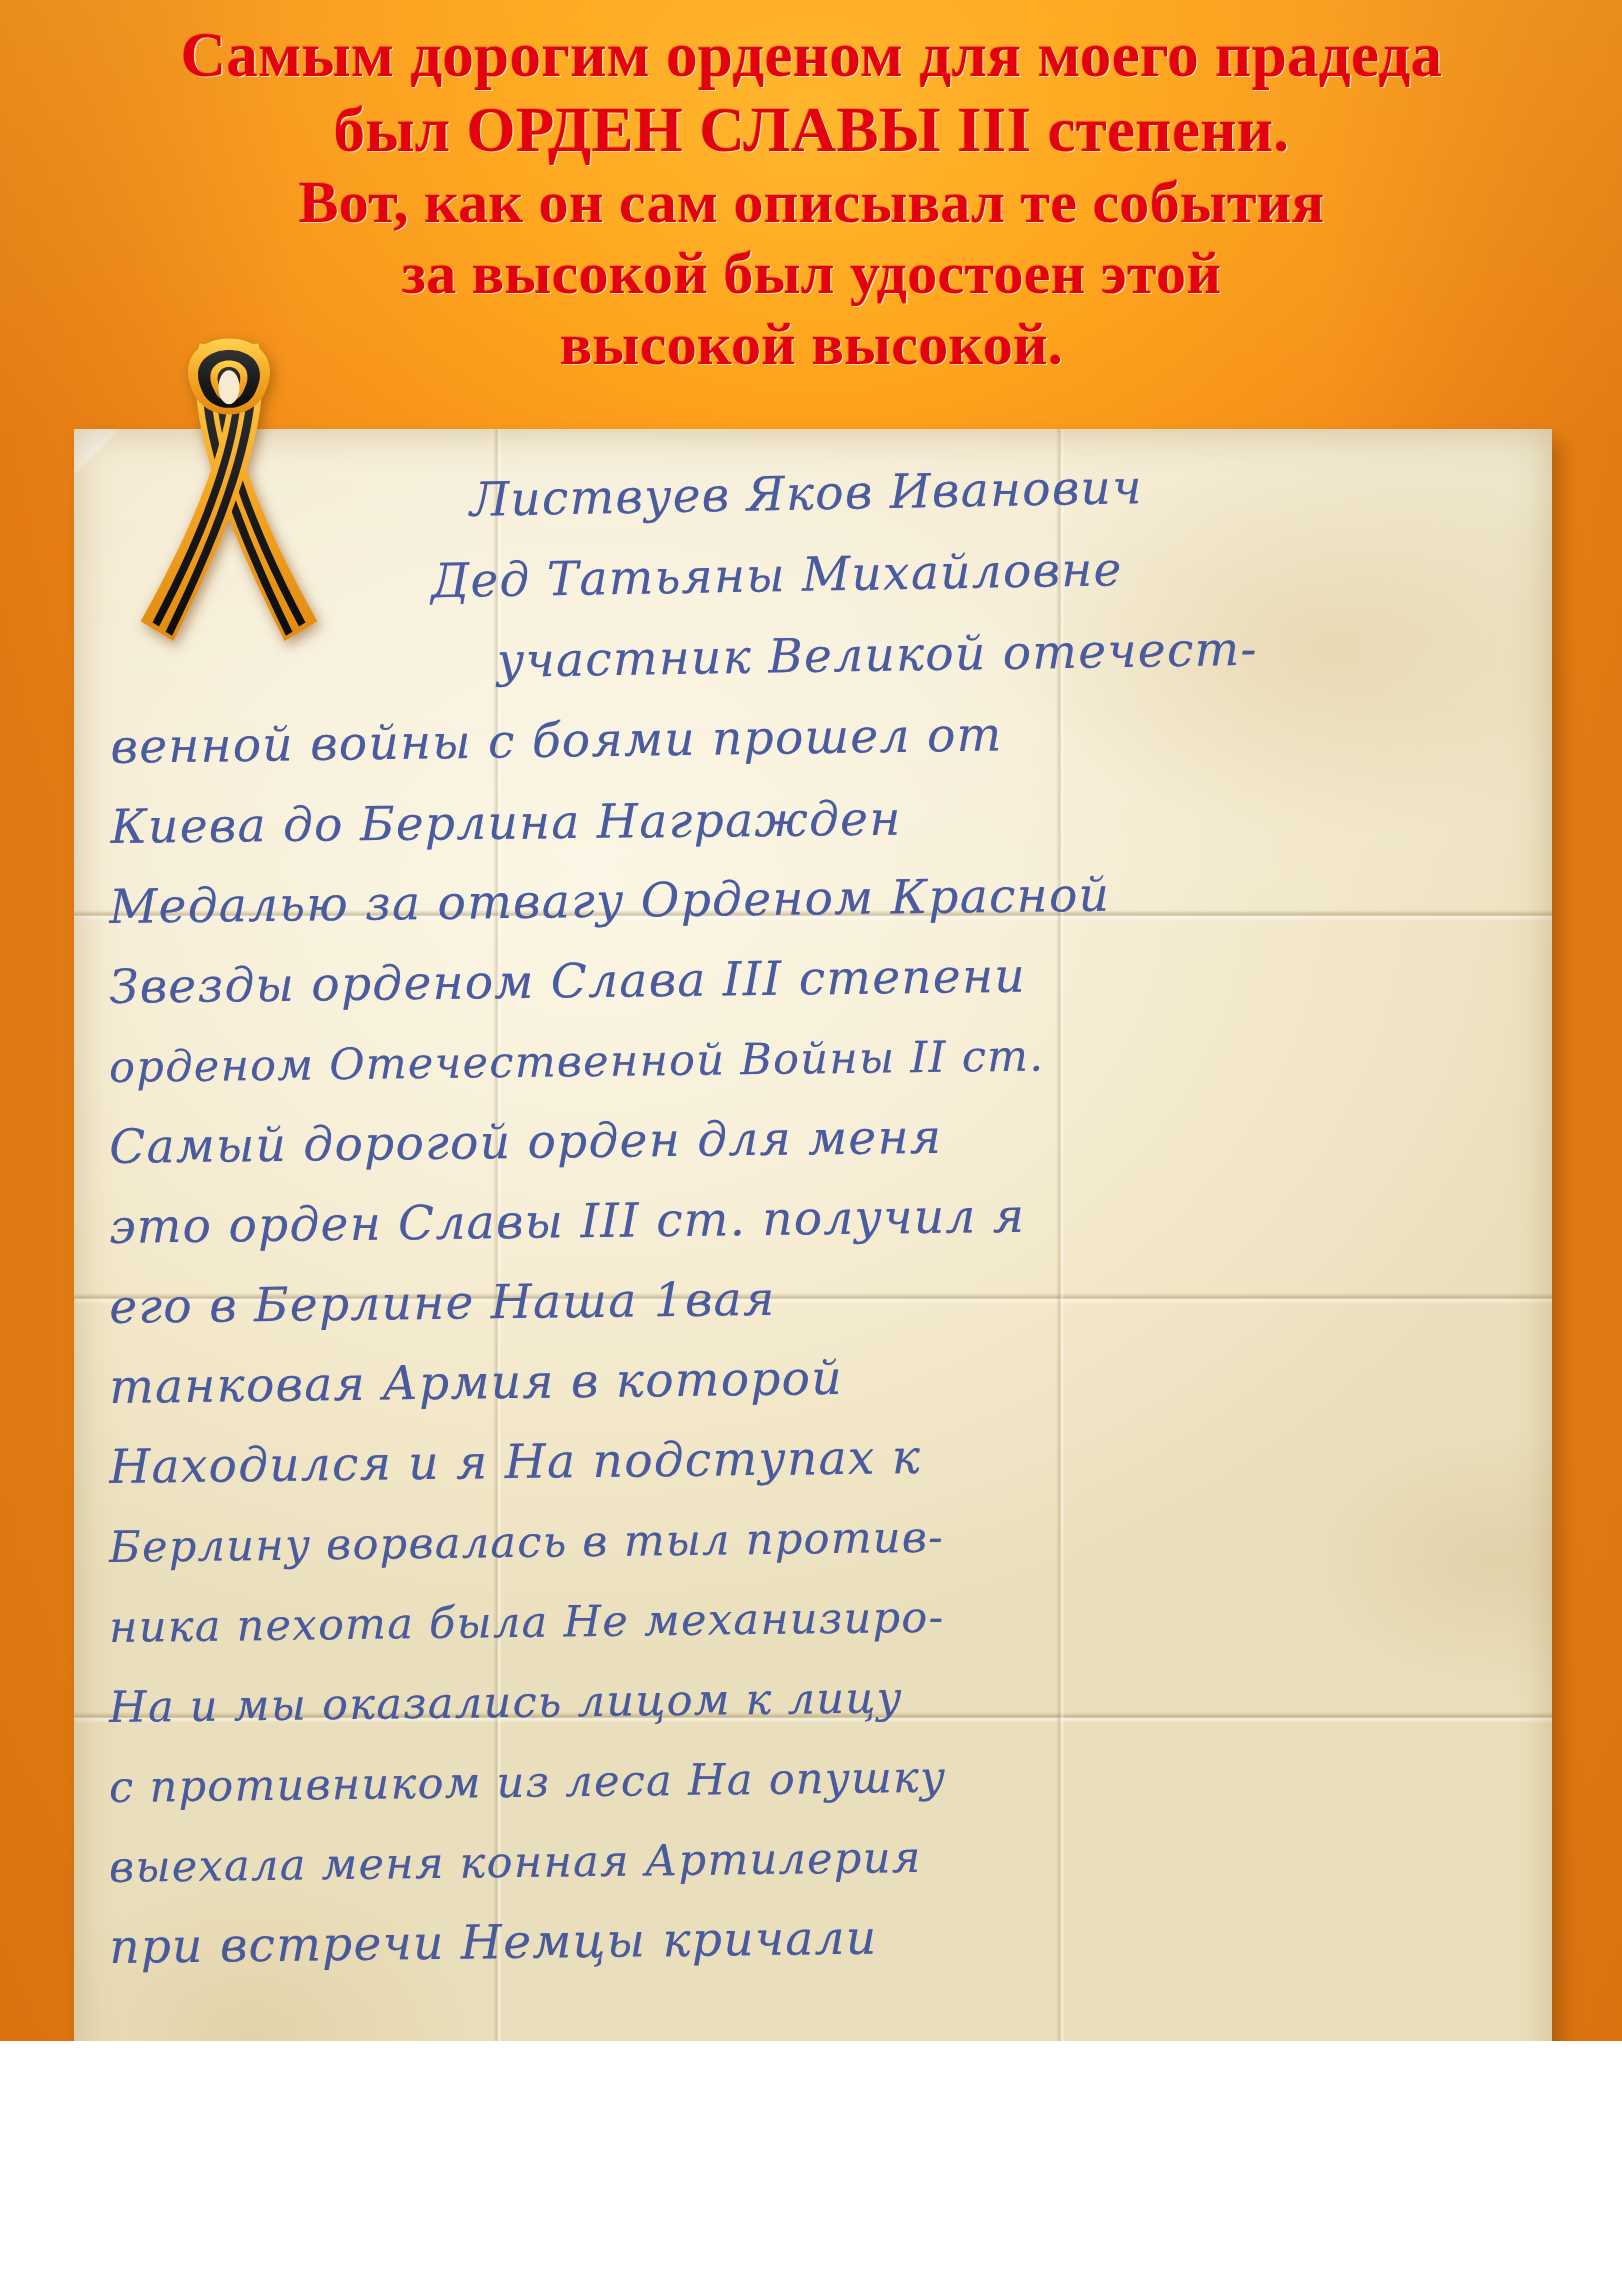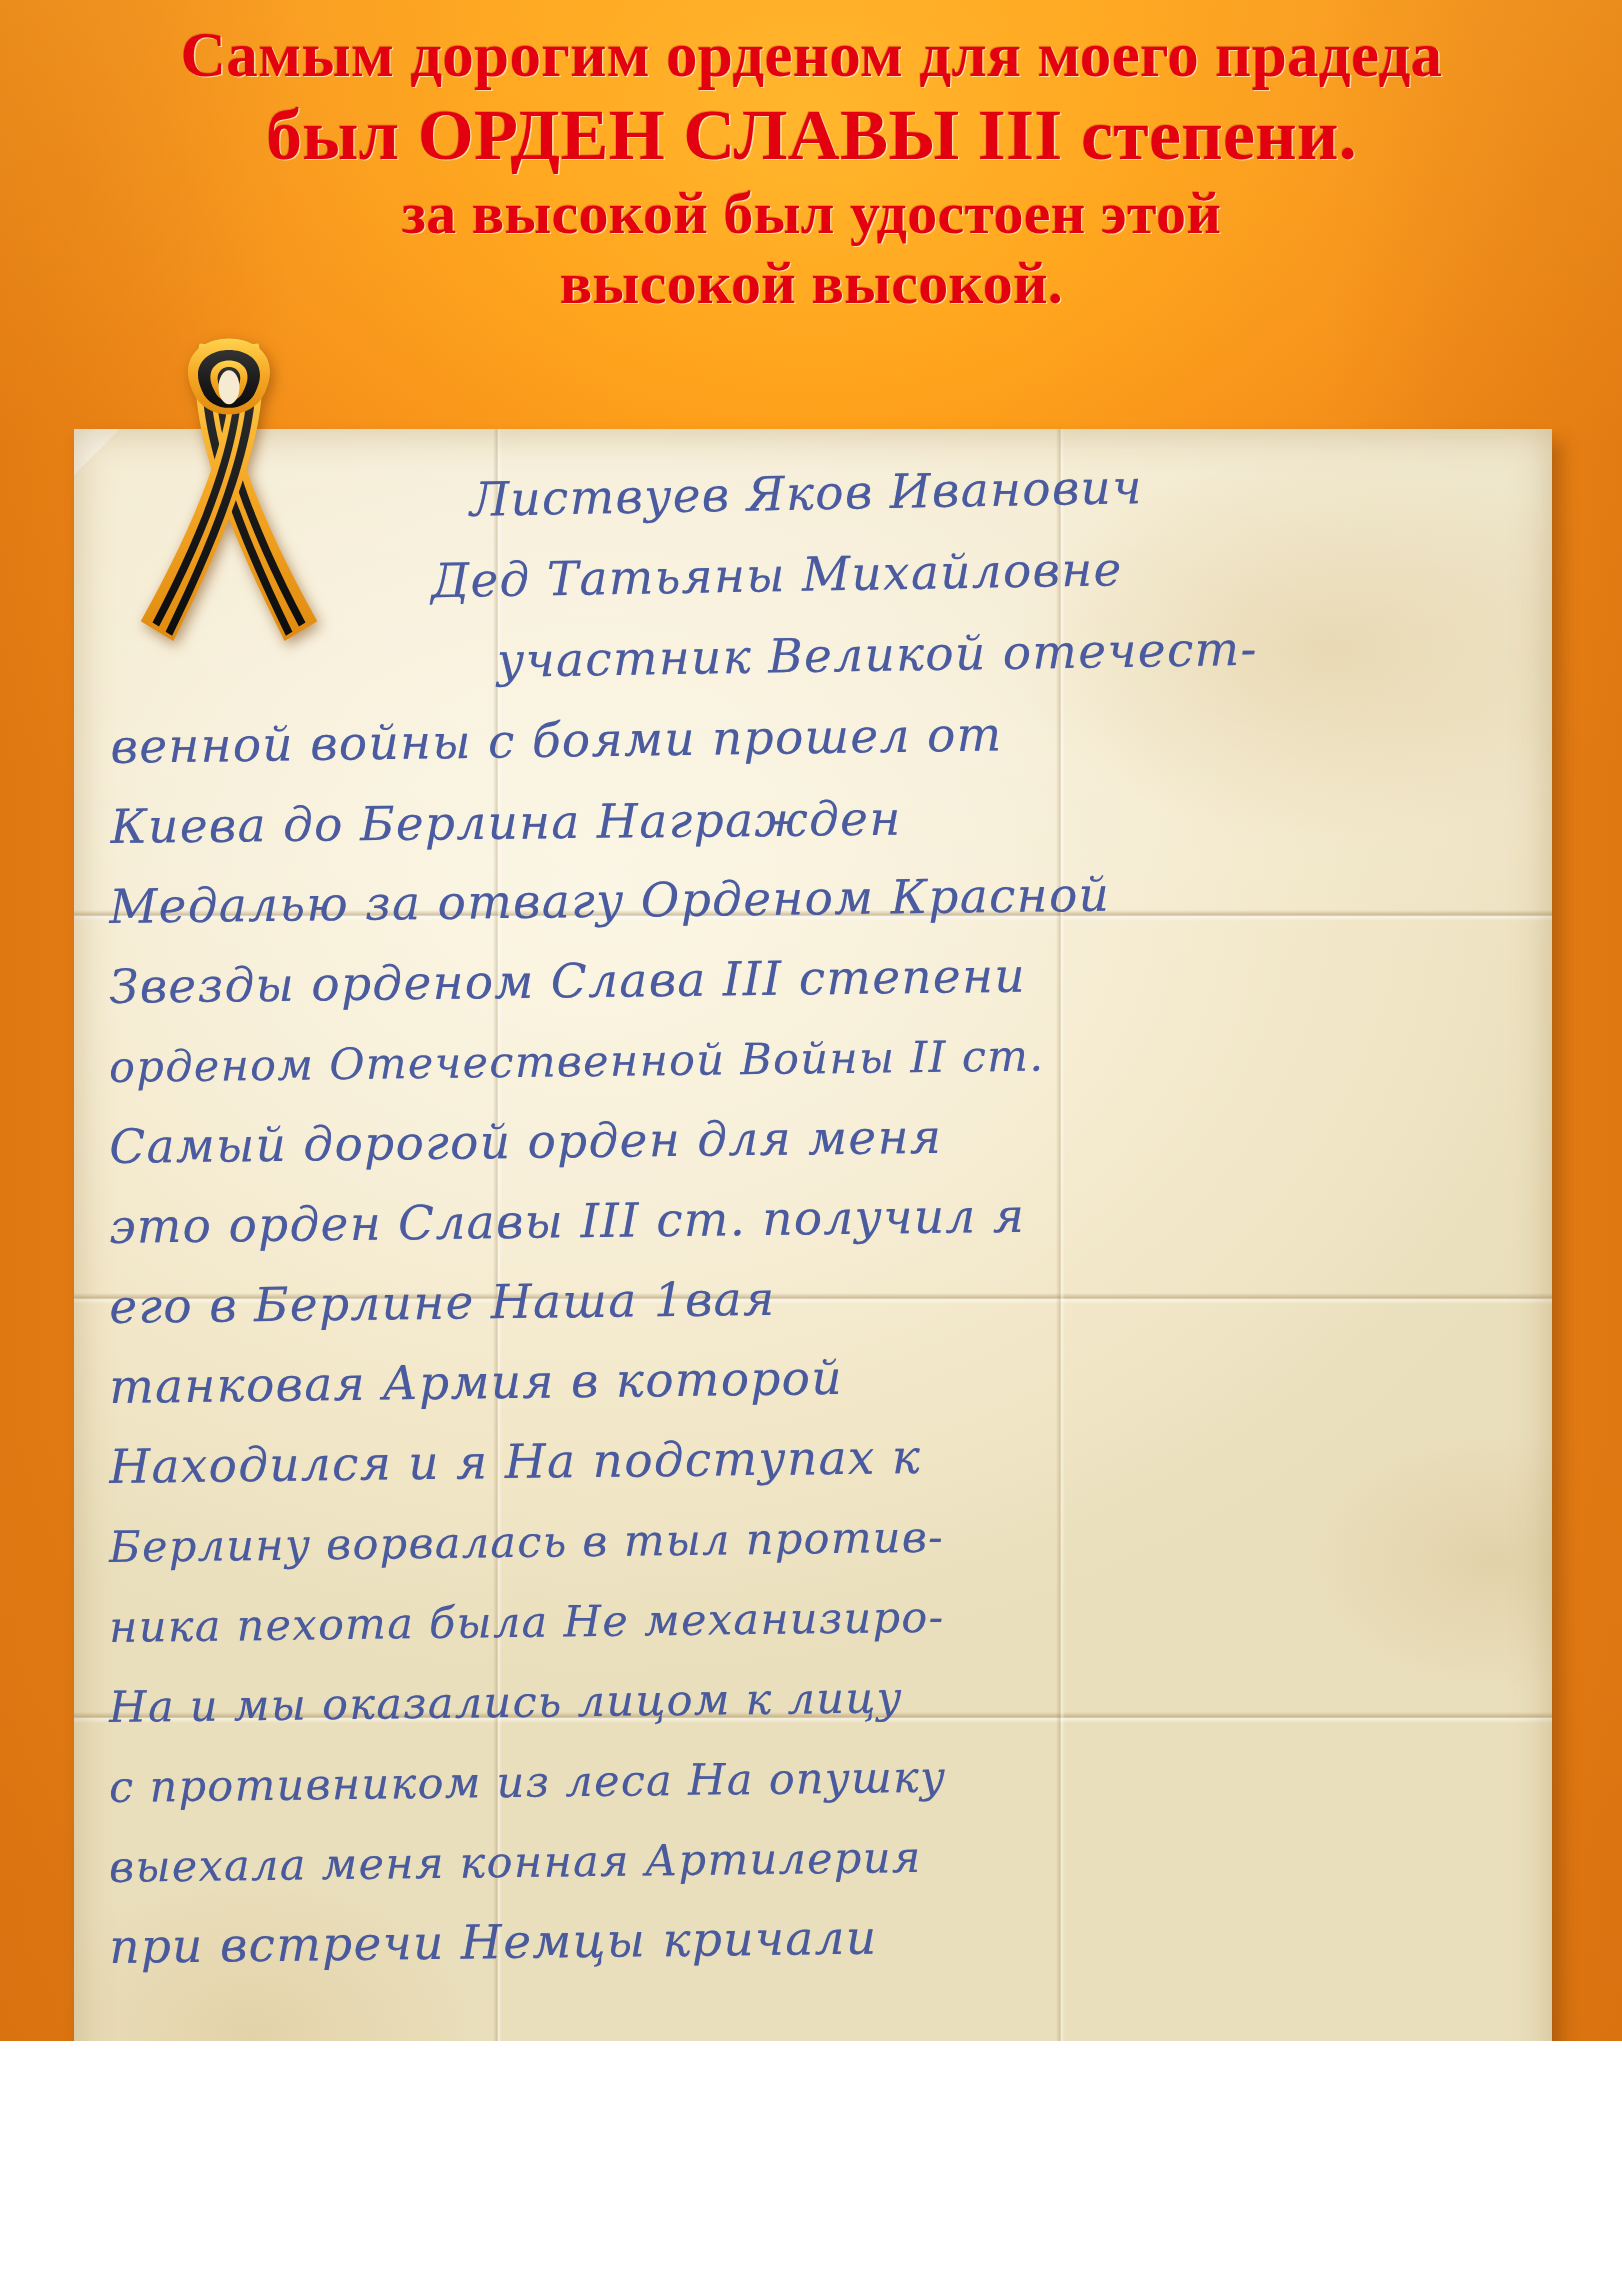--- a/index.html
+++ b/index.html
@@ -50,21 +50,21 @@
     line-height: 1.18;
     letter-spacing: 0.3px;
     text-shadow:
        1.3px 1.3px 0 rgba(255,240,200,0.75),
       -0.7px -0.7px 0 rgba(150,30,0,0.25);
     padding: 0 39px;
     box-sizing: border-box;
   }
   .title .line { display: block; white-space: nowrap; }
   .title .line.l1 { font-size: 63px; }
-  .title .line.l2 { font-size: 72px; }
+  .title .line.l2 { font-size: 63px; }
   .title .line.l3 { font-size: 60px; }
   .title .line.l4 { font-size: 60px; }
   .title .line.l5 { font-size: 60px; }
 
   
   .letter {
     position: absolute;
     left: 74px;
     top: 429px;
     width: 1478px;
@@ -164,20 +164,21 @@
   }
 </style>
 </head>
 <body>
 
 <div class="poster">
 
   <div class="title">
     <span class="line l1">Самым дорогим орденом для моего прадеда</span>
     <span class="line l2">был ОРДЕН СЛАВЫ III степени.</span>
+    <span class="line l3">Вот, как он сам описывал те события</span>
     <span class="line l4">за высокой был удостоен этой</span>
     <span class="line l5">высокой высокой.</span>
   </div>
 
   <div class="letter">
     <div class="paper-stain"></div>
     <div class="fold f1"></div>
     <div class="fold f2"></div>
     <div class="fold f3"></div>
     <div class="fold-v v1"></div>

